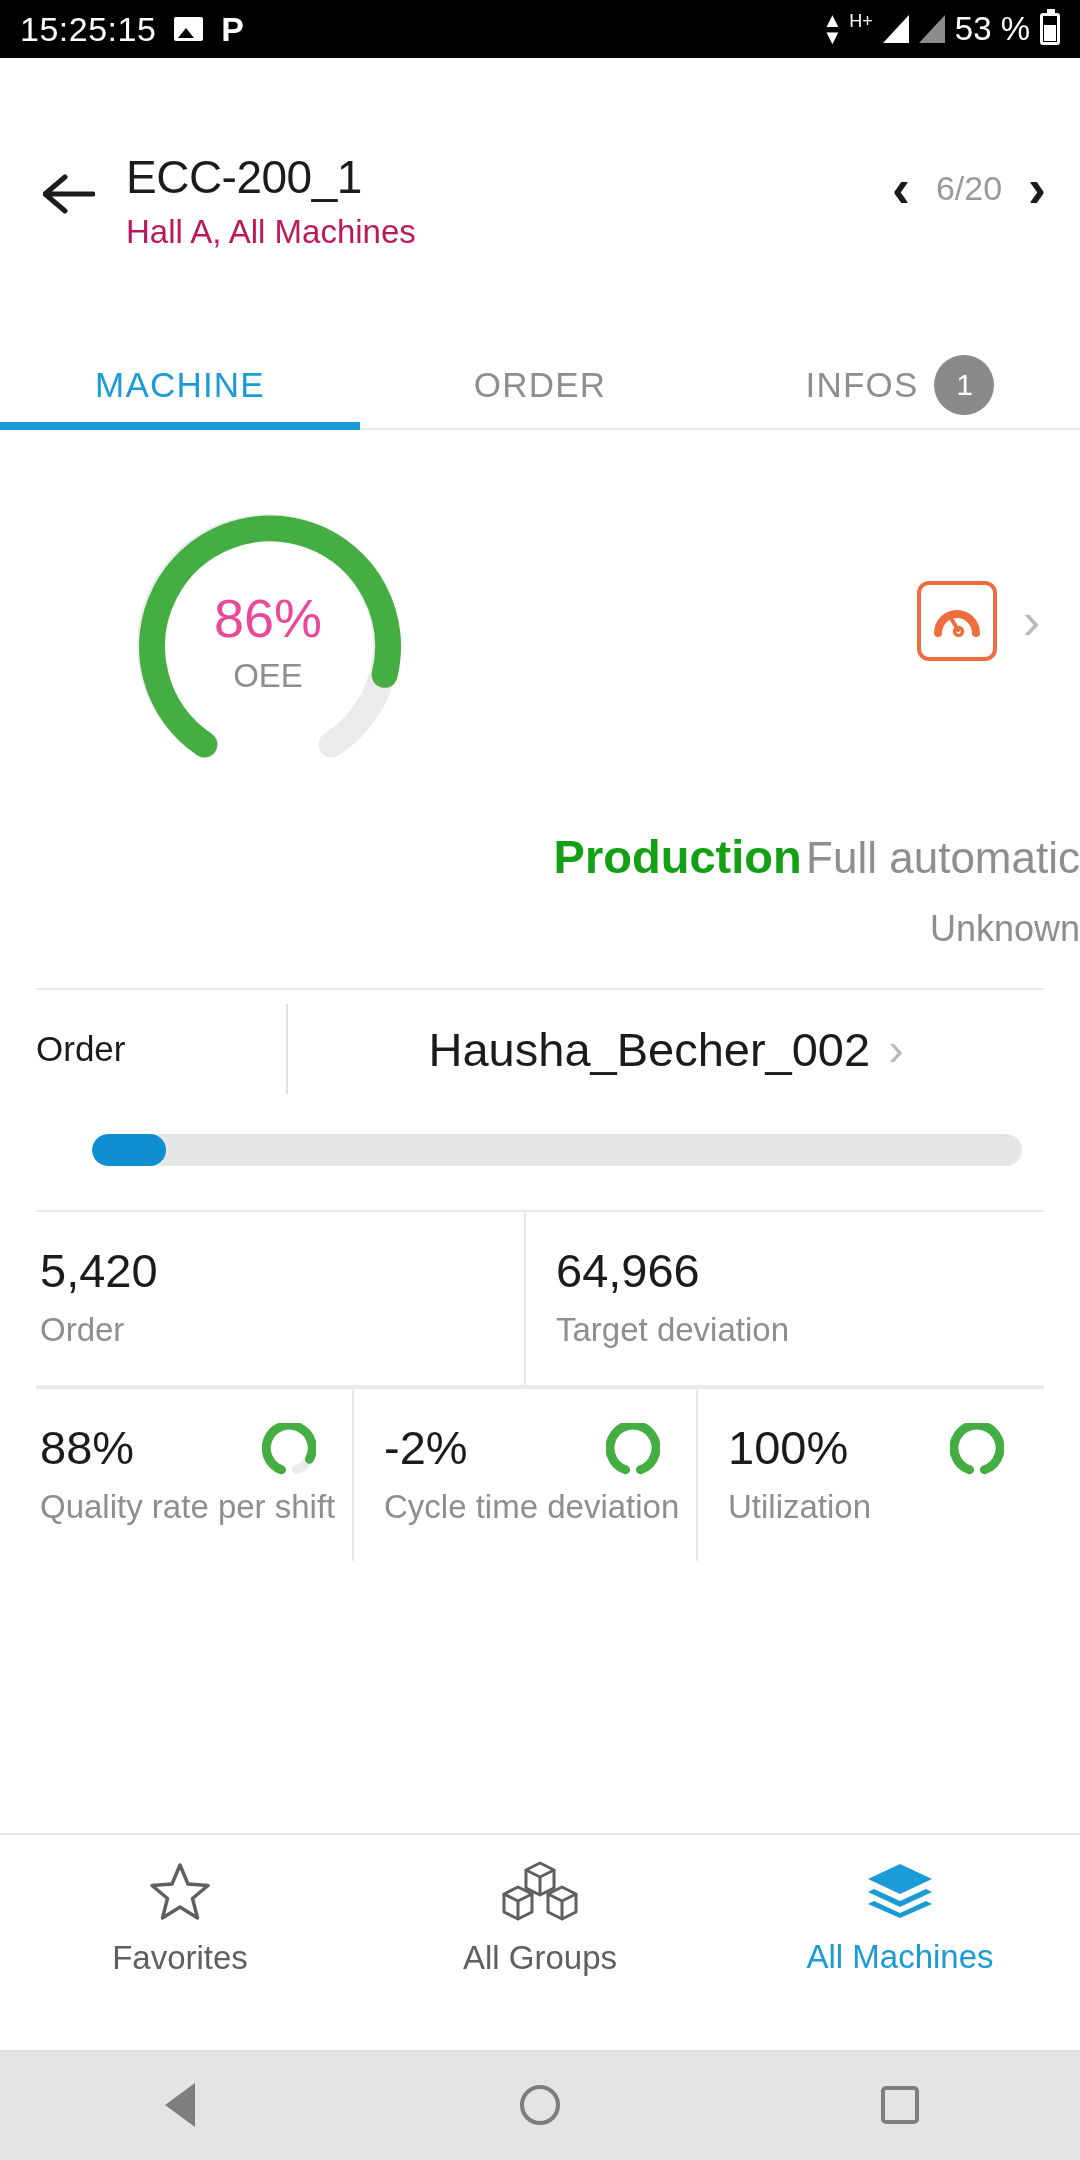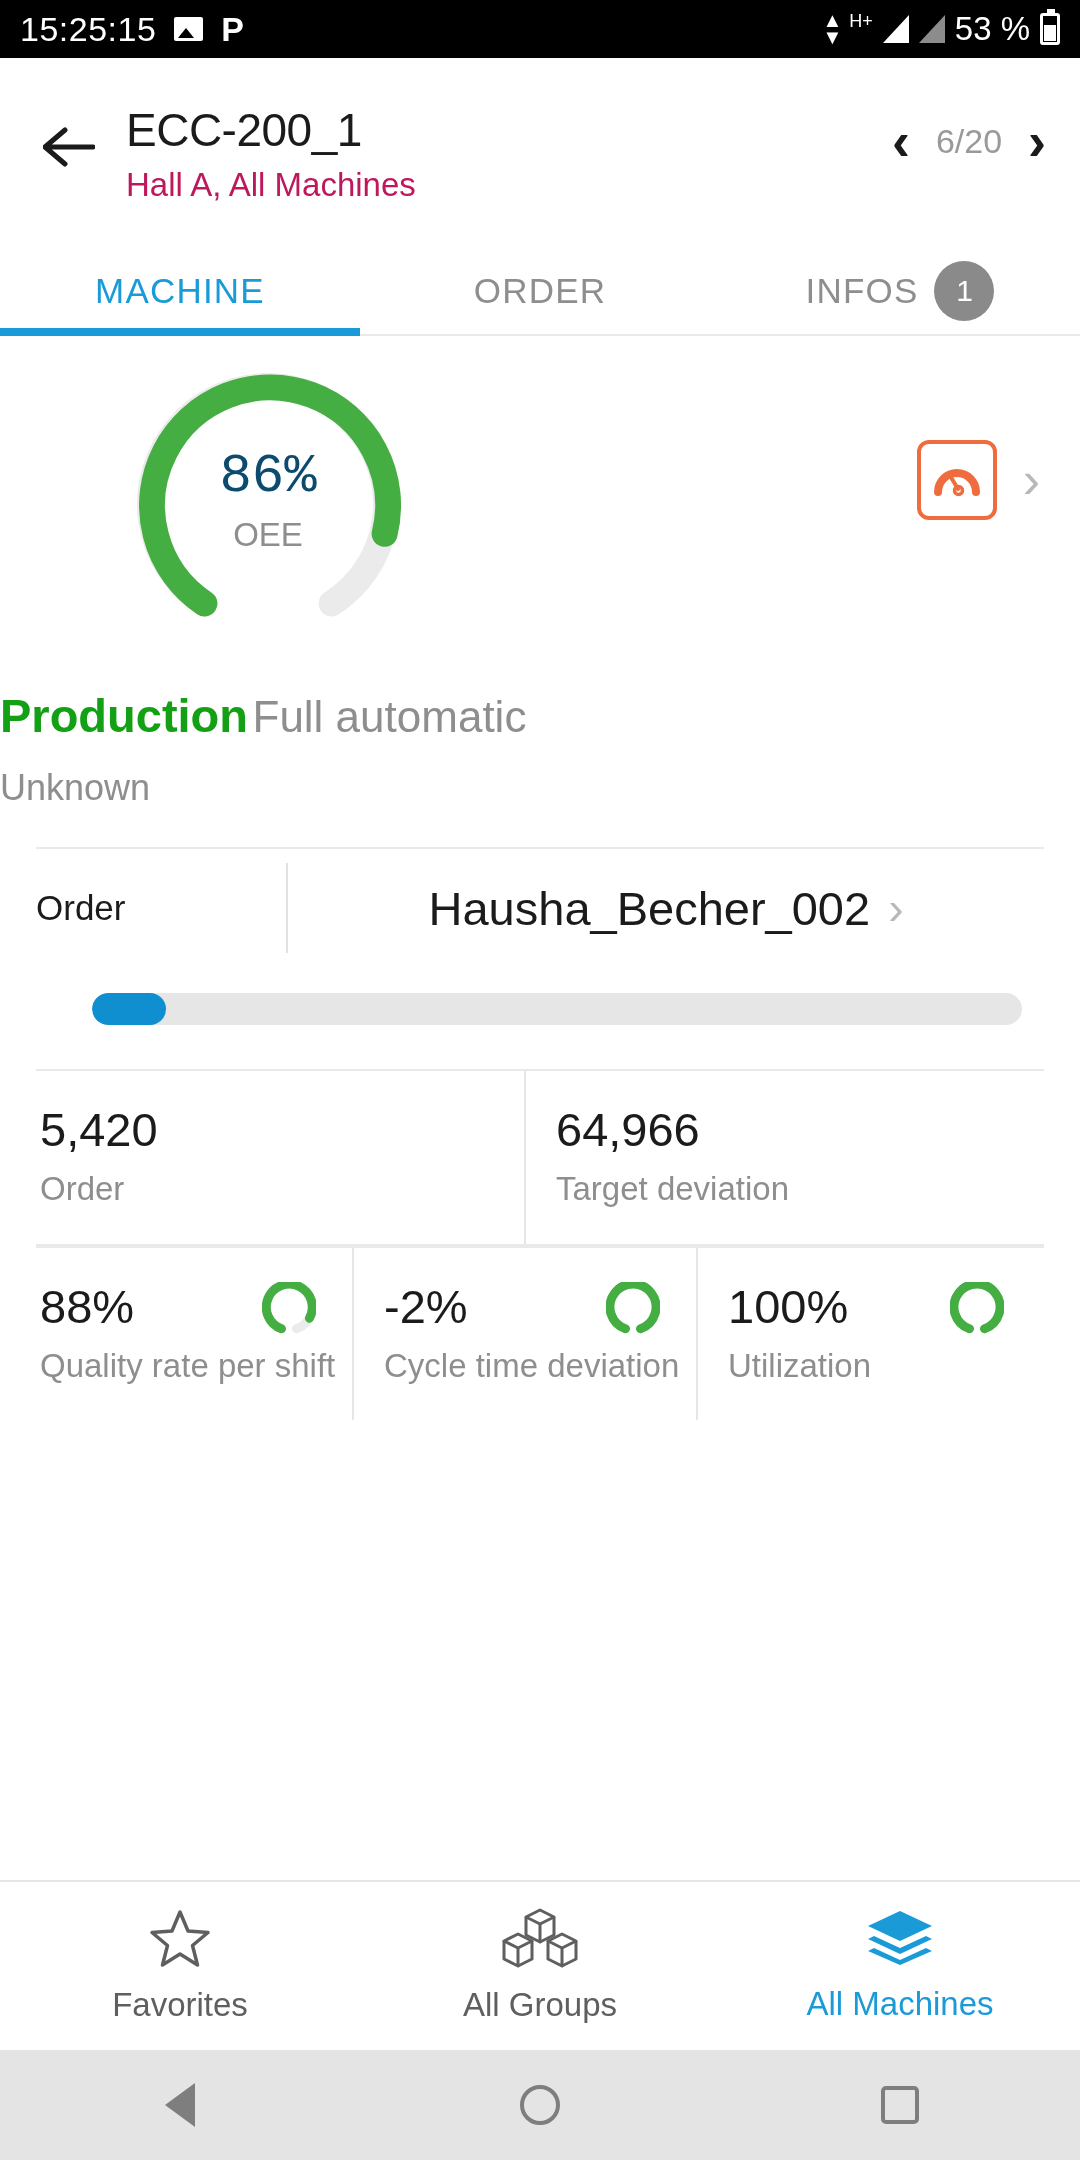--- a/index.html
+++ b/index.html
@@ -3,21 +3,21 @@
 <meta charset="utf-8">
 <style>
   * { margin:0; padding:0; box-sizing:border-box; }
   html,body { width:1080px; height:2160px; }
   body {
     font-family:"Liberation Sans", sans-serif;
     background:#ffffff;
     color:#212121;
     -webkit-font-smoothing:antialiased;
   }
-  #app { position:relative; width:1080px; height:2160px; overflow:hidden; display:flex; flex-direction:column; }
+  #app { position:relative; width:1080px; height:2160px; overflow:hidden; display:flex; flex-direction:column;gap:47px; }
 
   
   .statusbar {
     height:58px; background:#000; color:#fff;
     display:flex; align-items:center; padding:0 20px;
     font-size:33px; flex:none;
   }
   .sb-left { display:flex; align-items:center; gap:18px; }
   .sb-time { font-size:34px; letter-spacing:0.5px; }
   .sb-right { margin-left:auto; display:flex; align-items:center; gap:10px; }
@@ -54,30 +54,30 @@
   .badge { width:60px; height:60px; border-radius:50%; background:#8a8a8a; color:#fff;
            font-size:30px; display:flex; align-items:center; justify-content:center; letter-spacing:0;}
 
   
   .content { flex:1 1 auto; overflow:hidden; background:#fff; }
 
   .gauge-row { position:relative; height:330px; }
   .gauge-wrap { position:absolute; left:118px; top:22px; width:300px; height:290px; }
   .gauge-wrap svg { width:300px; height:300px; display:block;}
   .gauge-center { position:absolute; left:0; right:0; top:92px; text-align:center; }
-  .gauge-val { font-size:54px; color:#0c4a6e; line-height:1;font-family:Liberation Mono, monospace; }
+  .gauge-val { font-size:54px; color:#ec4899; line-height:1; }
   .gauge-lab { font-size:33px; color:#8e8e8e; margin-top:12px;}
 
   .gauge-side { position:absolute; right:40px; top:104px; display:flex; align-items:center; gap:26px;}
   .icon-box { width:80px; height:80px; border:4px solid #ef6c3e; border-radius:12px;
               display:flex; align-items:center; justify-content:center;}
   .icon-box svg { width:52px; height:52px; }
   .side-chev { font-size:52px; color:#b9b9b9; line-height:1; }
 
-  .status-line { text-align:left; margin-top:22px; }
+  .status-line { text-align:right; margin-top:22px; }
   .status-main { font-size:47px; color:#14a014; font-weight:bold; }
   .status-sub { font-size:44px; color:#8e8e8e; }
   .status-extra { font-size:36px; color:#8e8e8e; margin-top:24px;}
 
   .divider { height:2px; background:#e9e9e9; margin:0 36px; }
 
   .order-row { display:flex; align-items:center; height:118px; margin:0 36px;}
   .order-label { width:250px; font-size:35px; color:#1b1b1b; }
   .order-sep { width:2px; align-self:stretch; background:#e1e1e1; margin:14px 0;}
   .order-value-wrap { flex:1 1 auto; display:flex; align-items:center; justify-content:center; gap:18px;}

